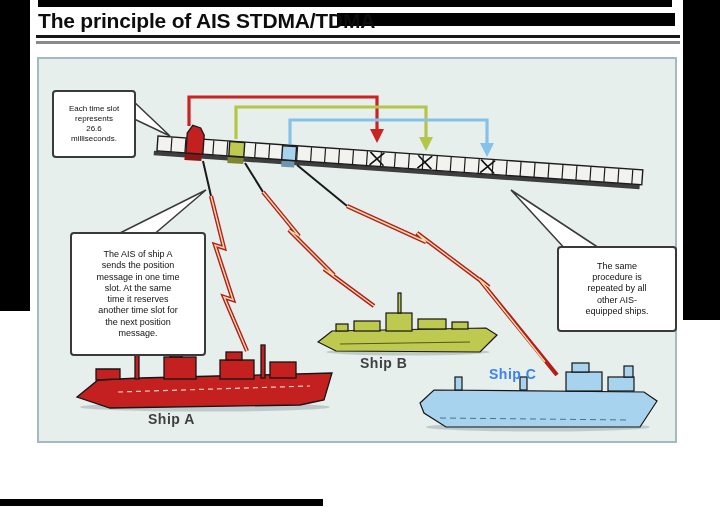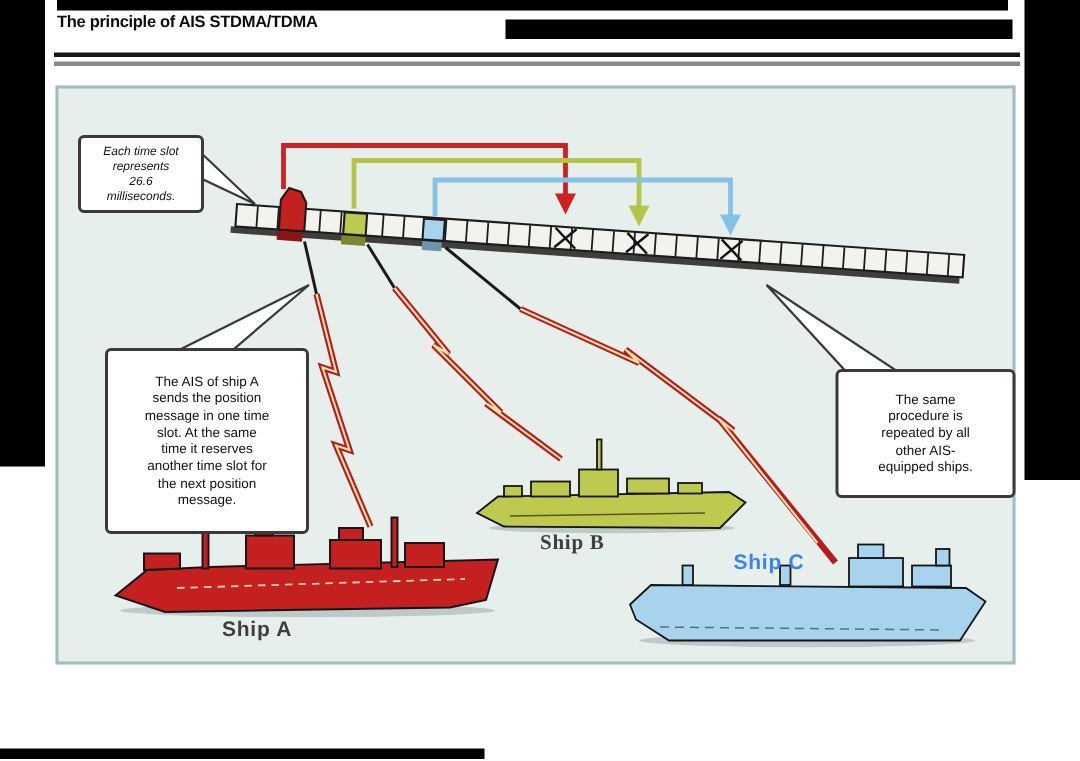--- a/index.html
+++ b/index.html
@@ -1,41 +1,41 @@
 <!DOCTYPE html>
 <html><head>
 <meta charset="utf-8">
 <style>
   html,body{margin:0;padding:0;background:#fff;}
   #stage{position:relative;width:720px;height:507px;background:#fff;overflow:hidden;
          font-family:"Liberation Sans",sans-serif;}
   .abs{position:absolute;}
   .black{background:#000;}
   
-  #title{left:38px;top:9px;font-size:11px;font-weight:bold;color:#0d0d0d;letter-spacing:-0.2px;z-index:2;}
+  #title{left:38px;top:9px;font-size:21px;font-weight:bold;color:#0d0d0d;letter-spacing:-0.2px;z-index:2;}
   #topbar{left:38px;top:0;width:634px;height:7px;z-index:1;}
   #titlebar{left:337px;top:13px;width:338px;height:13px;z-index:1;}
   #dblrule{left:36px;top:35px;width:644px;height:3px;border-top:3px solid #161616;border-bottom:3px solid #8a8a8a;z-index:1;}
   #leftstrip{left:0;top:0;width:30px;height:311px;z-index:1;}
   #rightstrip{left:683px;top:0;width:37px;height:320px;z-index:1;}
   #bottombar{left:0;top:499px;width:323px;height:7px;z-index:1;}
   
   #panel{left:37px;top:57px;width:640px;height:386px;border:2px solid #a2bac2;box-sizing:border-box;z-index:1;}
   #canvas{left:0;top:0;z-index:2;}
   
   .callout{background:#fff;border:2px solid #3a3a3a;border-radius:4px;color:#111;
            text-align:center;white-space:pre-line;z-index:3;box-sizing:border-box;
            display:flex;align-items:center;justify-content:center;line-height:1.25;}
-  #callout-timeslot{left:52px;top:90px;width:84px;height:52px;font-size:8px;font-style:italic;}
+  #callout-timeslot{left:52px;top:90px;width:84px;height:68px;font-size:8px;}
   #callout-shipa{left:70px;top:232px;width:136px;height:124px;font-size:9px;}
   #callout-others{left:557px;top:246px;width:120px;height:86px;font-size:9px;}
   
   .shiplabel{font-size:14px;font-weight:bold;color:#3f3f3f;z-index:3;letter-spacing:0.5px;}
   #label-ship-a{left:148px;top:411px;}
-  #label-ship-b{left:360px;top:355px;font-family:Liberation Serif, serif;}
+  #label-ship-b{left:360px;top:355px;}
   #label-ship-c{left:489px;top:366px;}
 </style>
 </head>
 <body>
 
 <div id="stage">
 
   <div class="abs black" id="leftstrip"></div>
   <div class="abs black" id="rightstrip"></div>
   <div class="abs black" id="topbar"></div>

